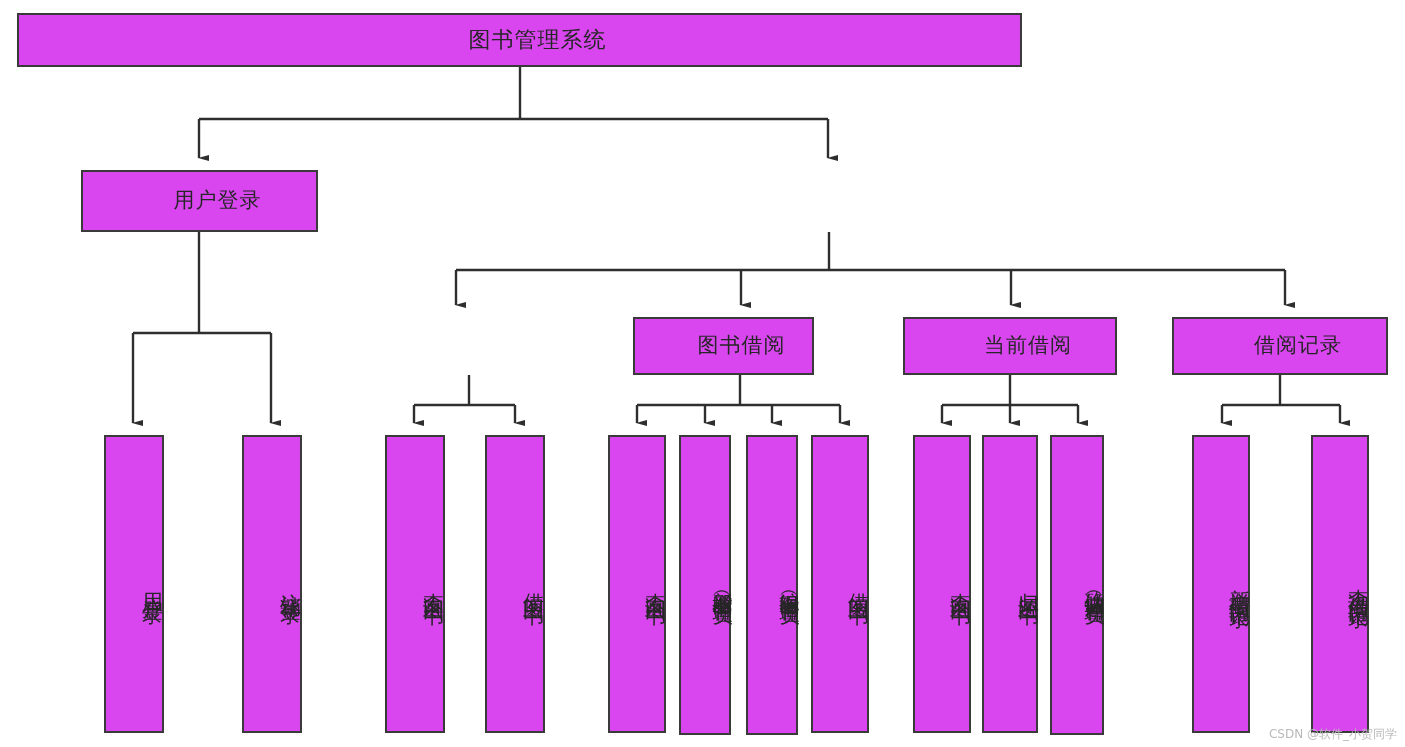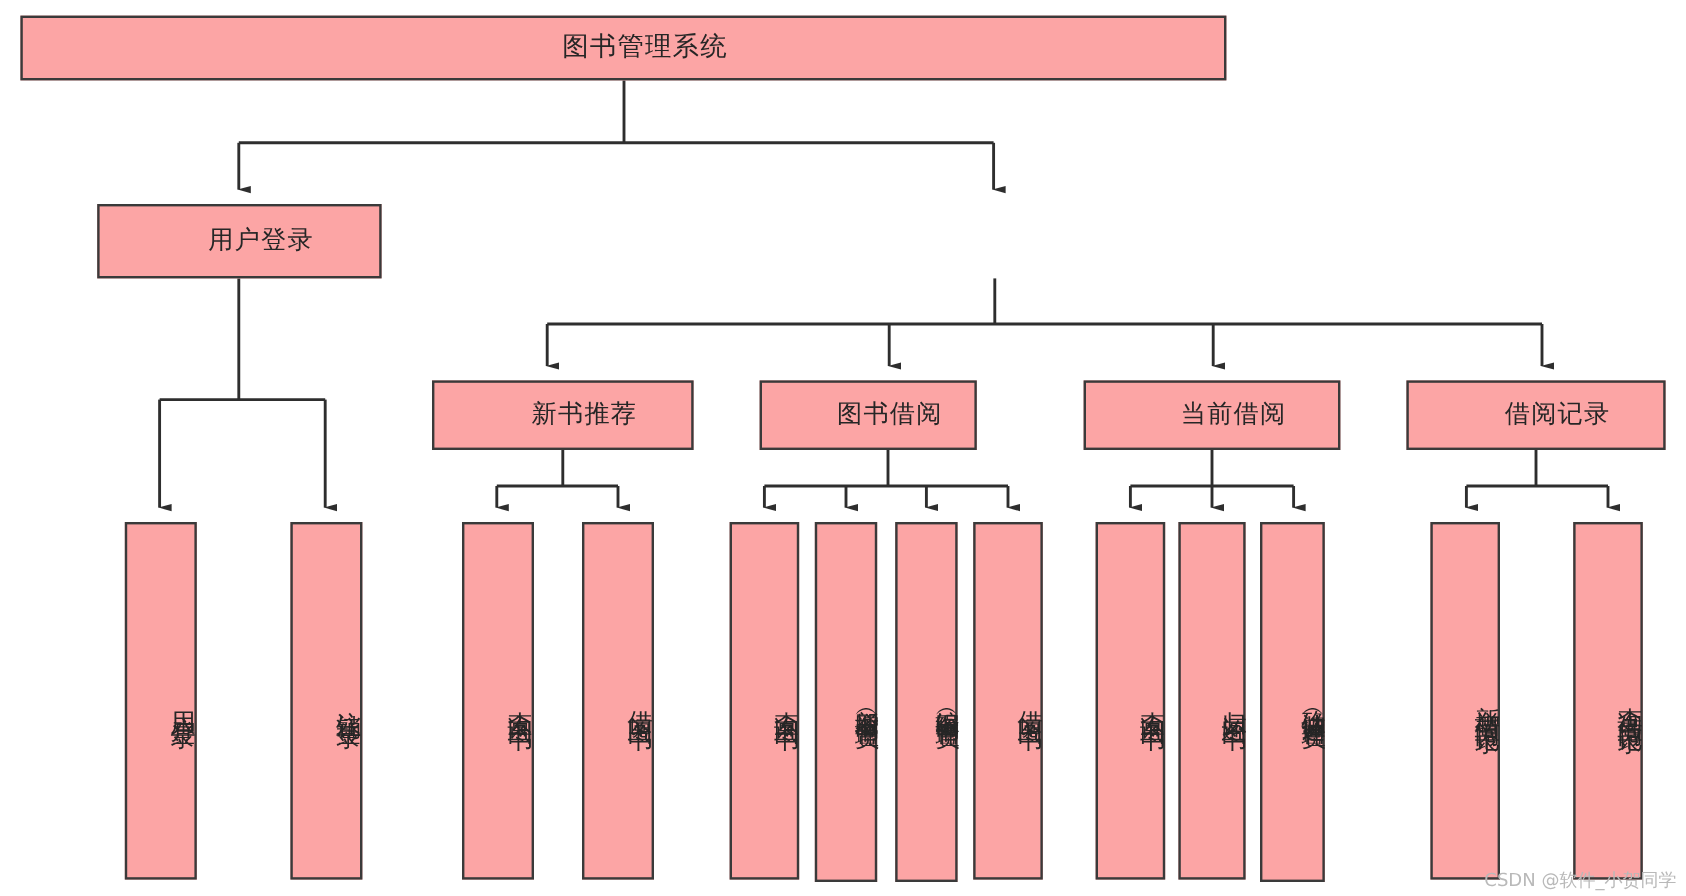--- a/index.html
+++ b/index.html
@@ -9,21 +9,21 @@
     font-family:"DejaVu Sans","Liberation Sans",sans-serif;
     overflow:hidden;
   }
   #stage{position:relative;width:1405px;height:747px;}
   #wires{position:absolute;left:0;top:0;width:1405px;height:747px;}
 
   .node{
     position:absolute;
     box-sizing:border-box;
     border:2px solid #3a3a3a;
-    background:#fca5a5;
+    background:#d946ef;
     color:#262626;
     display:flex;
     align-items:center;
     justify-content:center;
     text-align:center;
     padding-left:36px;
   }
   .node .lbl{display:block;line-height:1.12;}
 
   
@@ -38,21 +38,21 @@
     font-size:21px;
     letter-spacing:4px;
     line-height:1;
     white-space:nowrap;
   }
   .v-node.narrow .lbl{font-size:20px;letter-spacing:2px;}
 
   #watermark{
     position:absolute;
     right:8px;bottom:4px;
-    font-size:15px;
+    font-size:12px;
     color:#b9b9b9;
     white-space:nowrap;
     pointer-events:none;
   }
 </style>
 </head>
 <body>
 
 <div id="stage">
 
@@ -107,23 +107,20 @@
   </svg>
 
   <div class="node h-node root" style="left:17px;top:13px;width:1005px;height:54px;">
     <span class="lbl">图书管理系统</span>
   </div>
 
   <div class="node h-node" style="left:81px;top:170px;width:237px;height:62px;">
     <span class="lbl">用户登录</span>
   </div>
 
-  <div class="node h-node" style="left:360px;top:317px;width:218px;height:58px;">
-    <span class="lbl">新书推荐</span>
-  </div>
   <div class="node h-node" style="left:633px;top:317px;width:181px;height:58px;">
     <span class="lbl">图书借阅</span>
   </div>
   <div class="node h-node" style="left:903px;top:317px;width:214px;height:58px;">
     <span class="lbl">当前借阅</span>
   </div>
   <div class="node h-node" style="left:1172px;top:317px;width:216px;height:58px;">
     <span class="lbl">借阅记录</span>
   </div>
 

